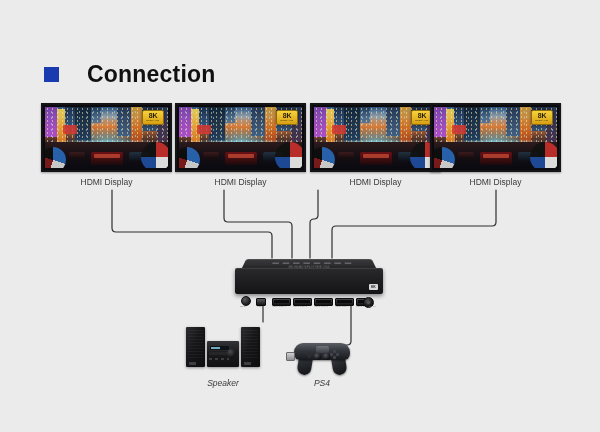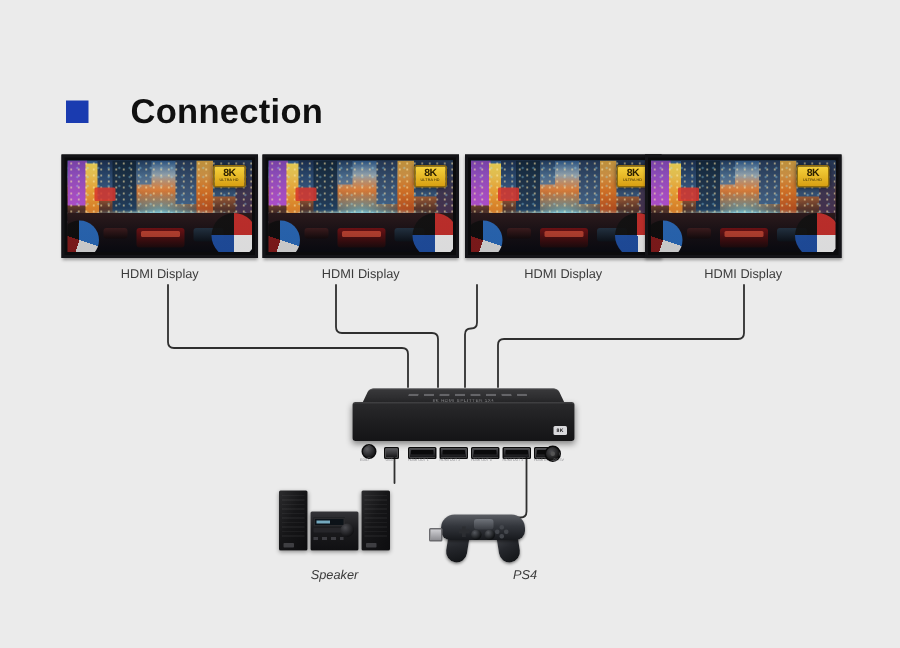--- a/index.html
+++ b/index.html
@@ -221,21 +221,21 @@
   .usb-tip{
     position:absolute;left:0;top:14px;width:7px;height:7px;
     background:linear-gradient(180deg,#cfcfd3,#8e8e93);
     border:.5px solid #6a6a6e;border-radius:1px;
   }
 
   .glabel{
     position:absolute;text-align:center;font-size:8.5px;color:#3b3b3b;font-style:italic;
   }
   #speaker-label{left:186px;top:378px;width:74px;}
-  #ps4-label{left:286px;top:378px;width:72px;text-align:right;}
+  #ps4-label{left:286px;top:378px;width:72px;}
 </style>
 </head>
 <body>
 
 <div id="stage">
 
   <div class="title-row">
     <span class="title-square"></span>
     <span class="title-text">Connection</span>
   </div>

